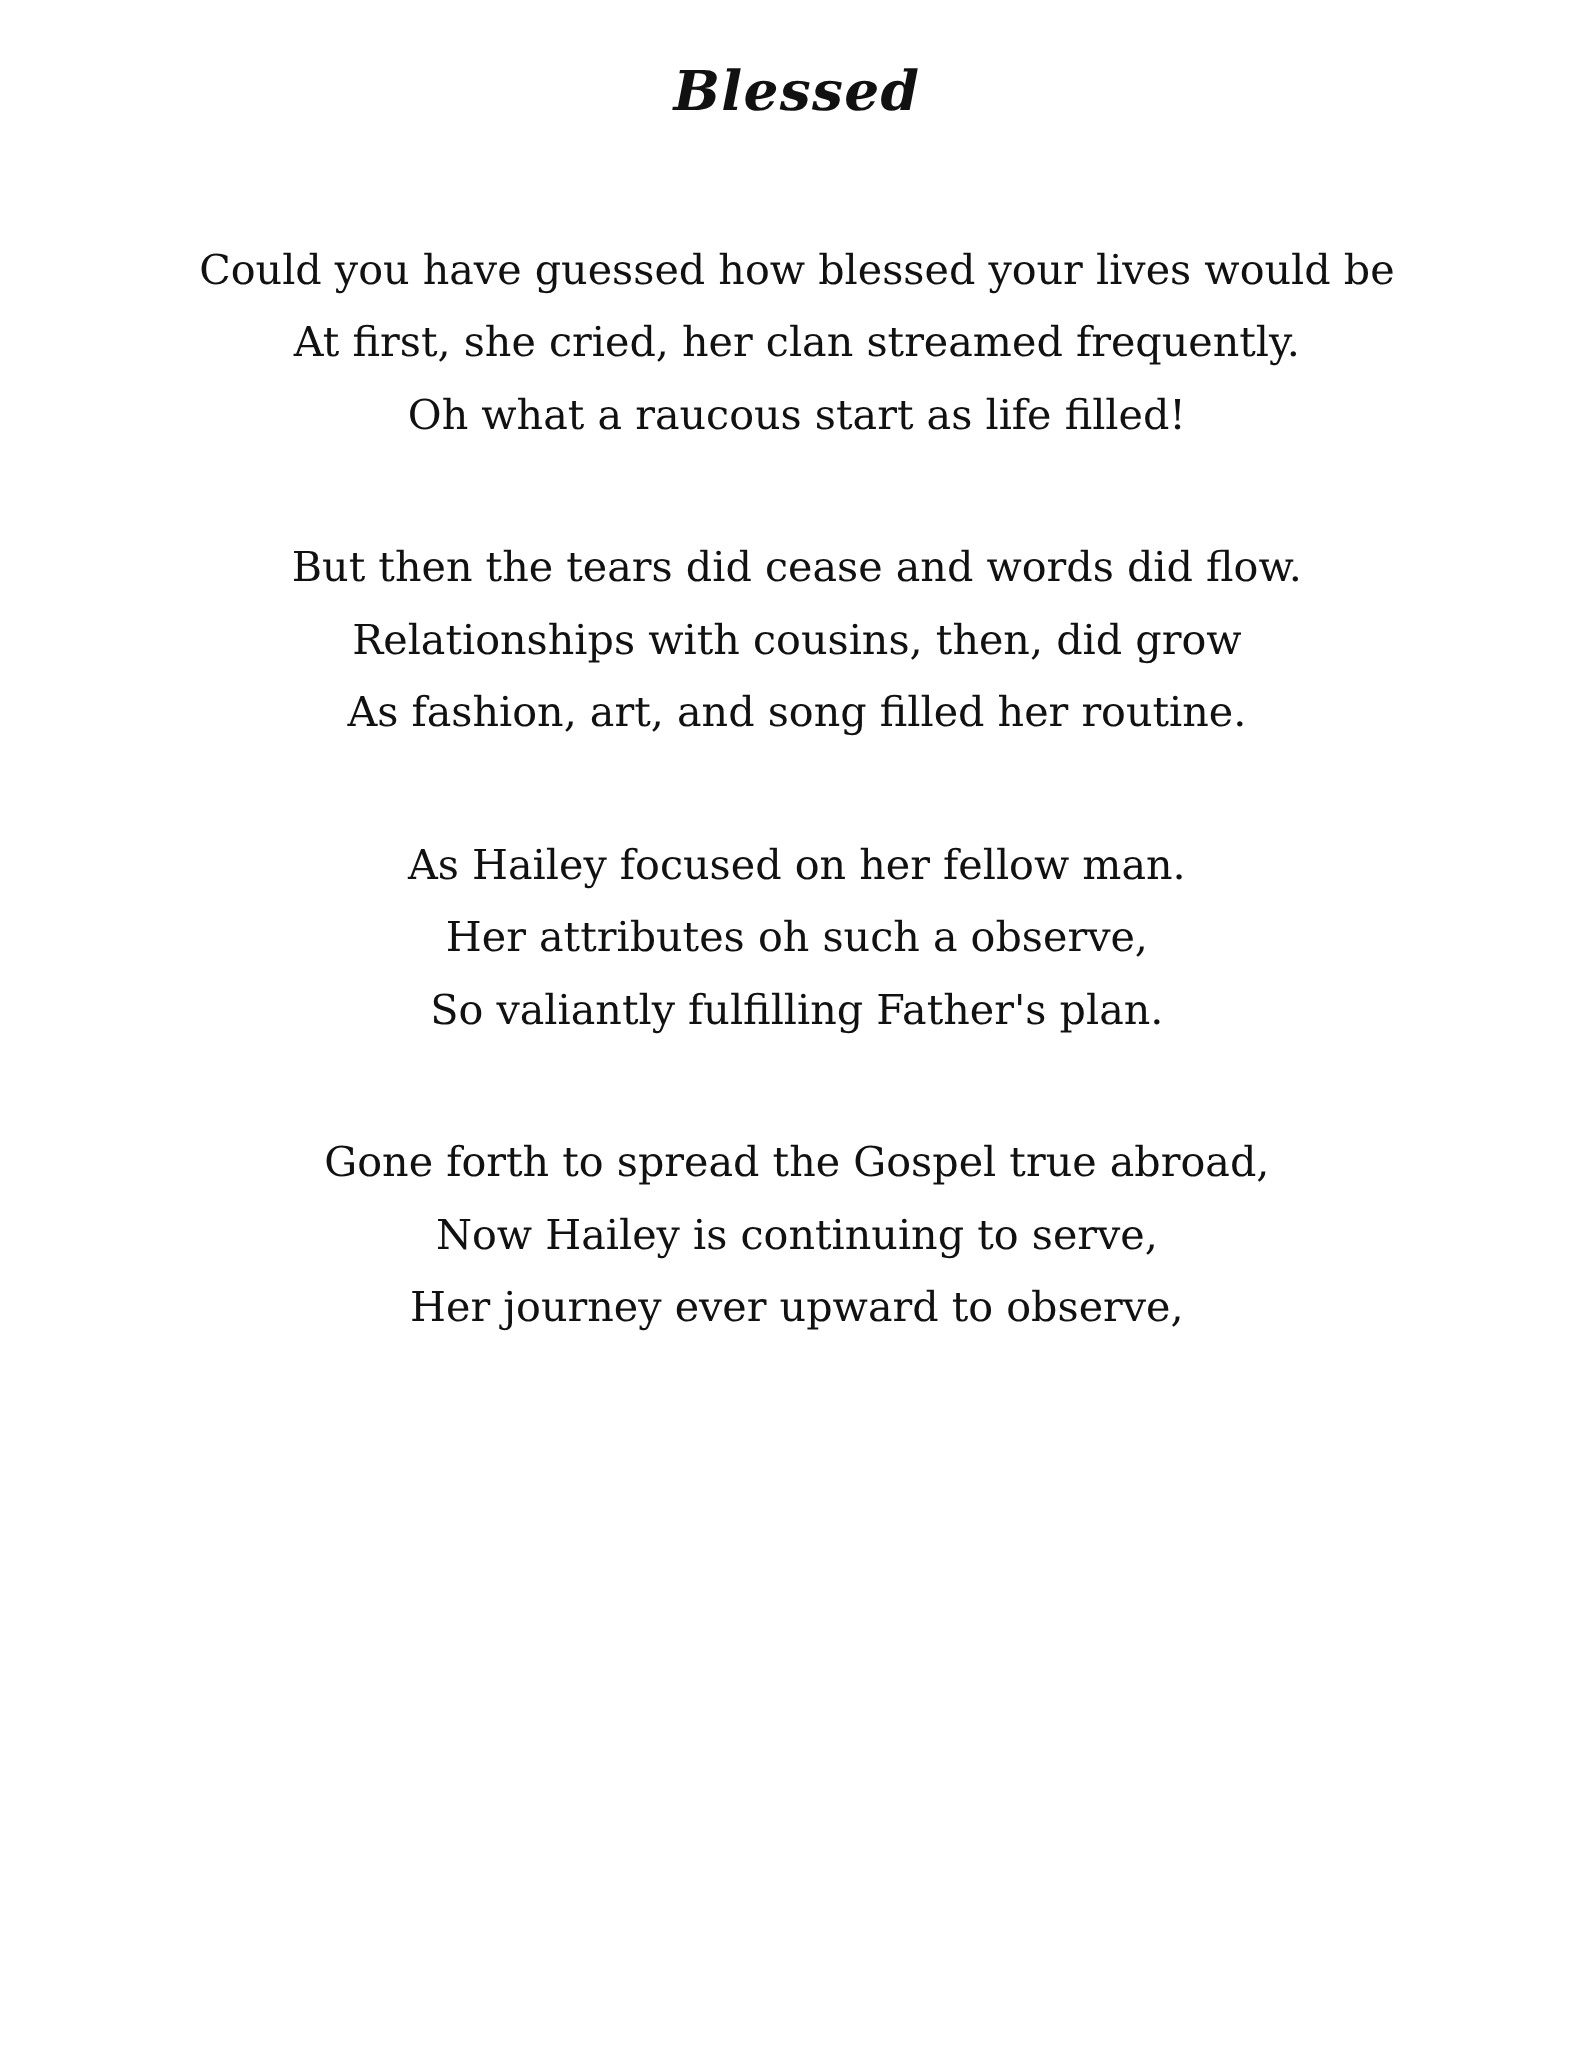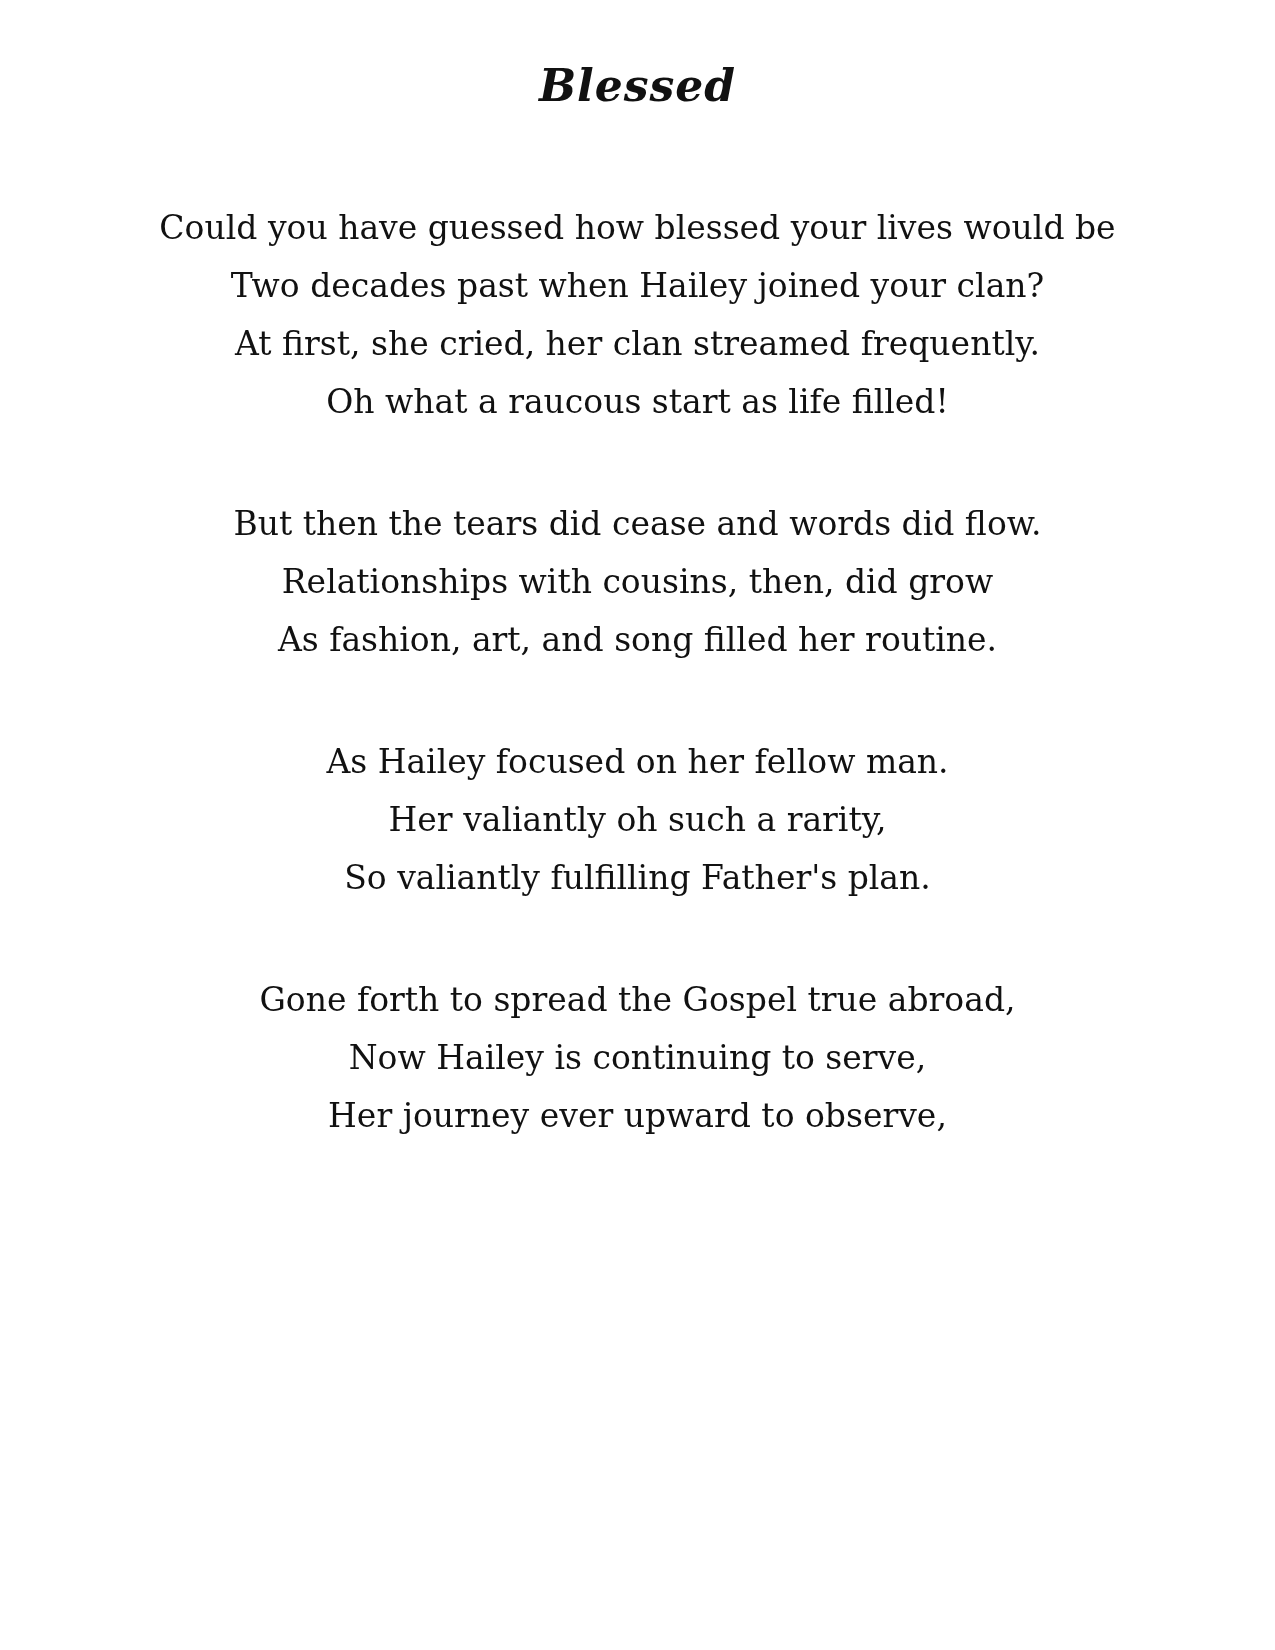--- a/index.html
+++ b/index.html
@@ -11,21 +11,21 @@
     width: 1275px;
     height: 1650px;
     overflow: hidden;
     font-family: "DejaVu Serif", serif;
     color: #111111;
   }
   .page {
     width: 100%;
     height: 100%;
     box-sizing: border-box;
-    padding-top: 60px;
+    padding-top: 48px;
     text-align: center;
   }
   .poem-title {
     font-size: 44px;
     font-weight: 700;
     font-style: italic;
     margin: 0 0 88px 0;
     letter-spacing: 1px;
   }
   .stanza {
@@ -40,34 +40,33 @@
   }
 </style>
 </head>
 <body>
 
 <main class="page">
   <h1 class="poem-title">Blessed</h1>
 
   <section class="stanza">
     <p class="line">Could you have guessed how blessed your lives would be</p>
-    <p class="line">Two decades past when Hailey joined your clan?</p>
     <p class="line">At first, she cried, her clan streamed frequently.</p>
     <p class="line">Oh what a raucous start as life filled!</p>
   </section>
 
   <section class="stanza">
     <p class="line">But then the tears did cease and words did flow.</p>
     <p class="line">Relationships with cousins, then, did grow</p>
     <p class="line">As fashion, art, and song filled her routine.</p>
   </section>
 
   <section class="stanza">
     <p class="line">As Hailey focused on her fellow man.</p>
-    <p class="line">Her valiantly oh such a rarity,</p>
+    <p class="line">Her attributes oh such a observe,</p>
     <p class="line">So valiantly fulfilling Father's plan.</p>
   </section>
 
   <section class="stanza">
     <p class="line">Gone forth to spread the Gospel true abroad,</p>
     <p class="line">Now Hailey is continuing to serve,</p>
     <p class="line">Her journey ever upward to observe,</p>
   </section>
 </main>
 

